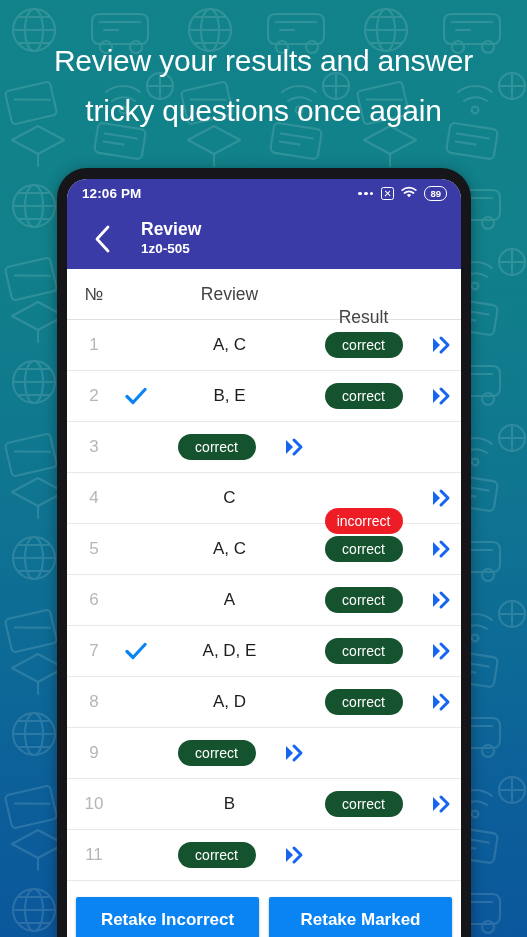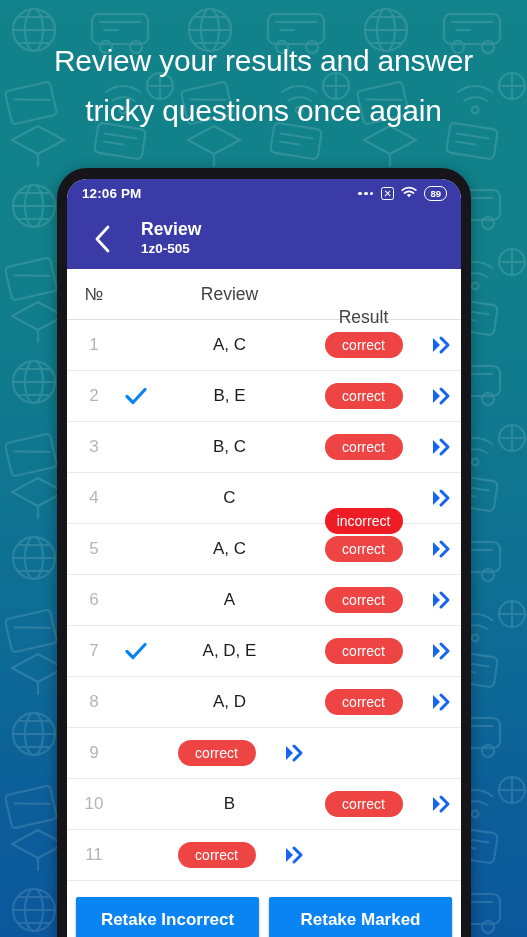--- a/index.html
+++ b/index.html
@@ -239,21 +239,21 @@
   .badge {
     display: inline-block;
     min-width: 78px;
     text-align: center;
     padding: 4.5px 11px 5.5px 11px;
     border-radius: 13px;
     color: #ffffff;
     font-size: 14px;
     box-sizing: border-box;
   }
-  .badge.correct   { background: #ef4444; }
+  .badge.correct   { background: #14532d; }
   .badge.incorrect { background: #ee1c25; margin-top: 46px; }
 
   
   #bottom-actions {
     position: absolute;
     left: 0;
     bottom: 14px;
     width: 394px;
     display: flex;
     gap: 10px;
@@ -381,21 +381,20 @@
               <div class="col-go">
                 <svg width="24" height="20" viewBox="0 0 24 20">
                   <path d="M4 3l7 7-7 7z" fill="#1565f0"></path>
                   <path d="M12 3l7 7-7 7" fill="none" stroke="#1565f0" stroke-width="3" stroke-linejoin="round" stroke-linecap="round"></path>
                 </svg>
               </div>
             </div>
             <div class="row">
               <div class="col-num">3</div>
               <div class="col-mark"></div>
-              <div class="col-answer">B, C</div>
               <div class="col-result">
                 <span class="badge correct">correct</span>
               </div>
               <div class="col-go">
                 <svg width="24" height="20" viewBox="0 0 24 20">
                   <path d="M4 3l7 7-7 7z" fill="#1565f0"></path>
                   <path d="M12 3l7 7-7 7" fill="none" stroke="#1565f0" stroke-width="3" stroke-linejoin="round" stroke-linecap="round"></path>
                 </svg>
               </div>
             </div>

